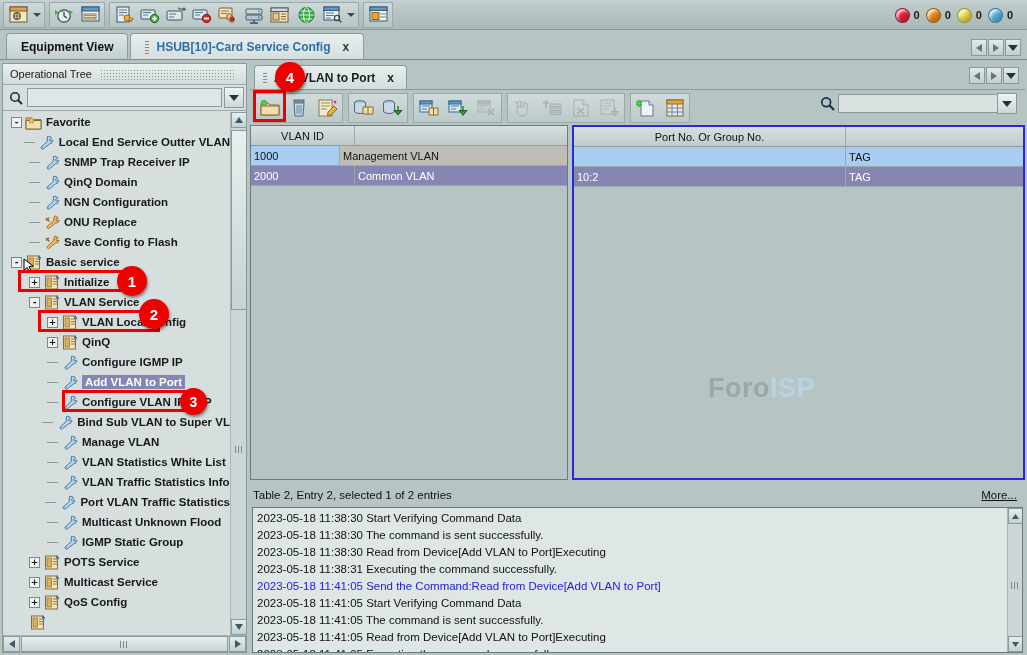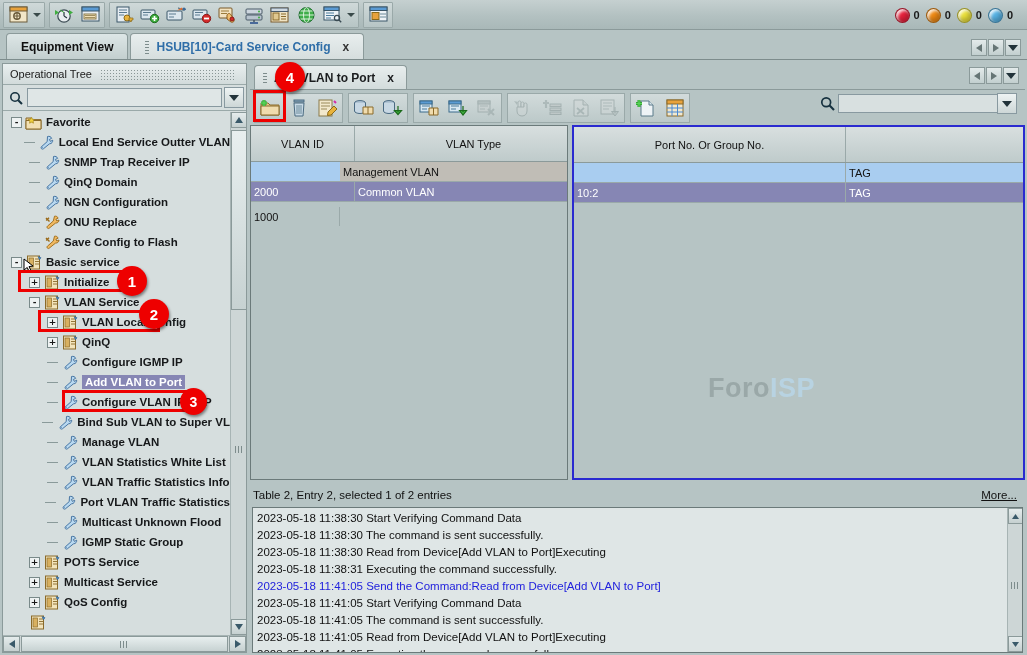--- a/index.html
+++ b/index.html
@@ -127,21 +127,21 @@
   .ptb-search input { width: 160px; height: 19px; border: 1px solid #8899a0; background: #d8e0e0;
     font-family: "Liberation Sans", sans-serif; font-size: 11px; outline: none; }
   .ptb-search .ddbtn2 { width: 20px; height: 21px; border: 1px solid #8899a0; margin-left: -1px;
     background: linear-gradient(to bottom,#eef3f3,#cdd7d7); display: flex; align-items: center; justify-content: center; }
 
   
   .tables { position: absolute; left: 0; top: 62px; right: 0; height: 355px; display: flex; }
   .tpane { background: #b6c4c4; position: relative; }
   .tpane.left { width: 318px; border: 1px solid #6b7a7a; margin-right: 4px; }
   .tpane.right { flex: 1; border: 2px solid #2a2ad0; }
-  .thead { display: flex; height: 36px; background: linear-gradient(to bottom,#d8dfdf,#bfcbcb);
+  .thead { display: flex; height: 20px; background: linear-gradient(to bottom,#d8dfdf,#bfcbcb);
     border-bottom: 1px solid #8b9a9a; gap: 25px; }
   .th { display: flex; align-items: center; justify-content: center; font-size: 11px; color: #111;
     border-right: 1px solid #9aa9a9; height: 100%; }
   .trow2 { display: flex; height: 20px; border-bottom: 1px solid #9aa9a9; font-size: 11px; color: #111; }
   .td { display: flex; align-items: center; padding-left: 3px; border-right: 1px solid #9aa9a9; height: 100%;
     overflow: hidden; white-space: nowrap; }
   .rowA { background: #a9cdf0; }
   .rowB { background: #8686b4; color: #fff; }
   .cellGray { background: #c0bdb6; }
 
@@ -860,25 +860,24 @@
         <span class="ddbtn2">
             <i class="tri-d"></i>
           </span>
       </div>
     </div>
 
     <div class="tables">
       <div class="tpane left">
         <div class="thead">
           <div class="th" style="width:104px">VLAN ID</div>
-          <div class="th" style="flex:1;border-right:none">VLAN Type</div>
         </div>
         <div id="tbl-left-body">
             <div class="trow2 rowA">
-              <div class="td" style="width: 89px; margin-top: 45px;">1000</div>
+              <div class="td" style="width: 89px;">1000</div>
               <div class="td cellGray" style="flex: 1 1 0%; border-right: none;">Management VLAN</div>
             </div>
             <div class="trow2 rowB">
               <div class="td" style="width: 104px;">2000</div>
               <div class="td" style="flex: 1 1 0%; border-right: none;">Common VLAN</div>
             </div>
           </div>
       </div>
 
       <div class="tpane right">

